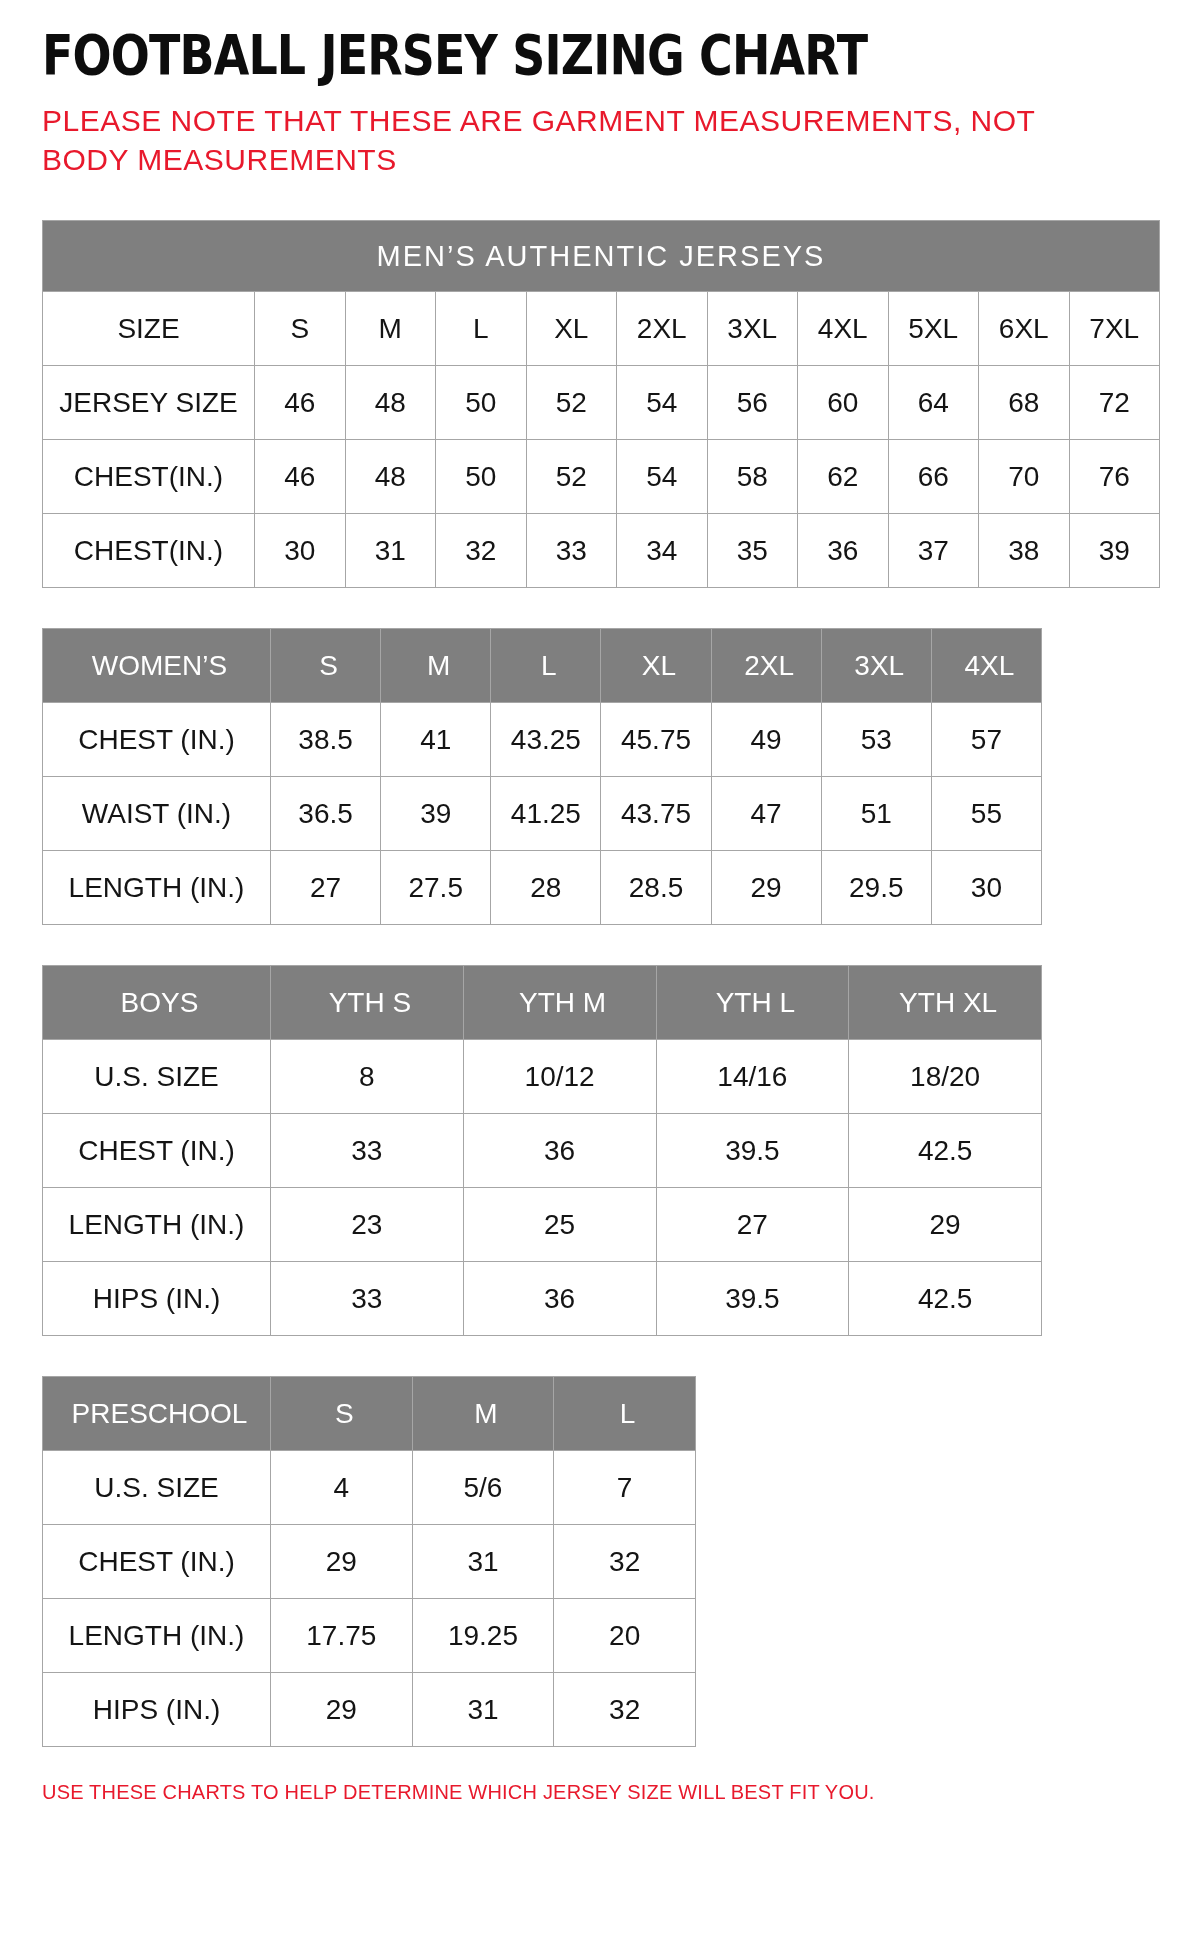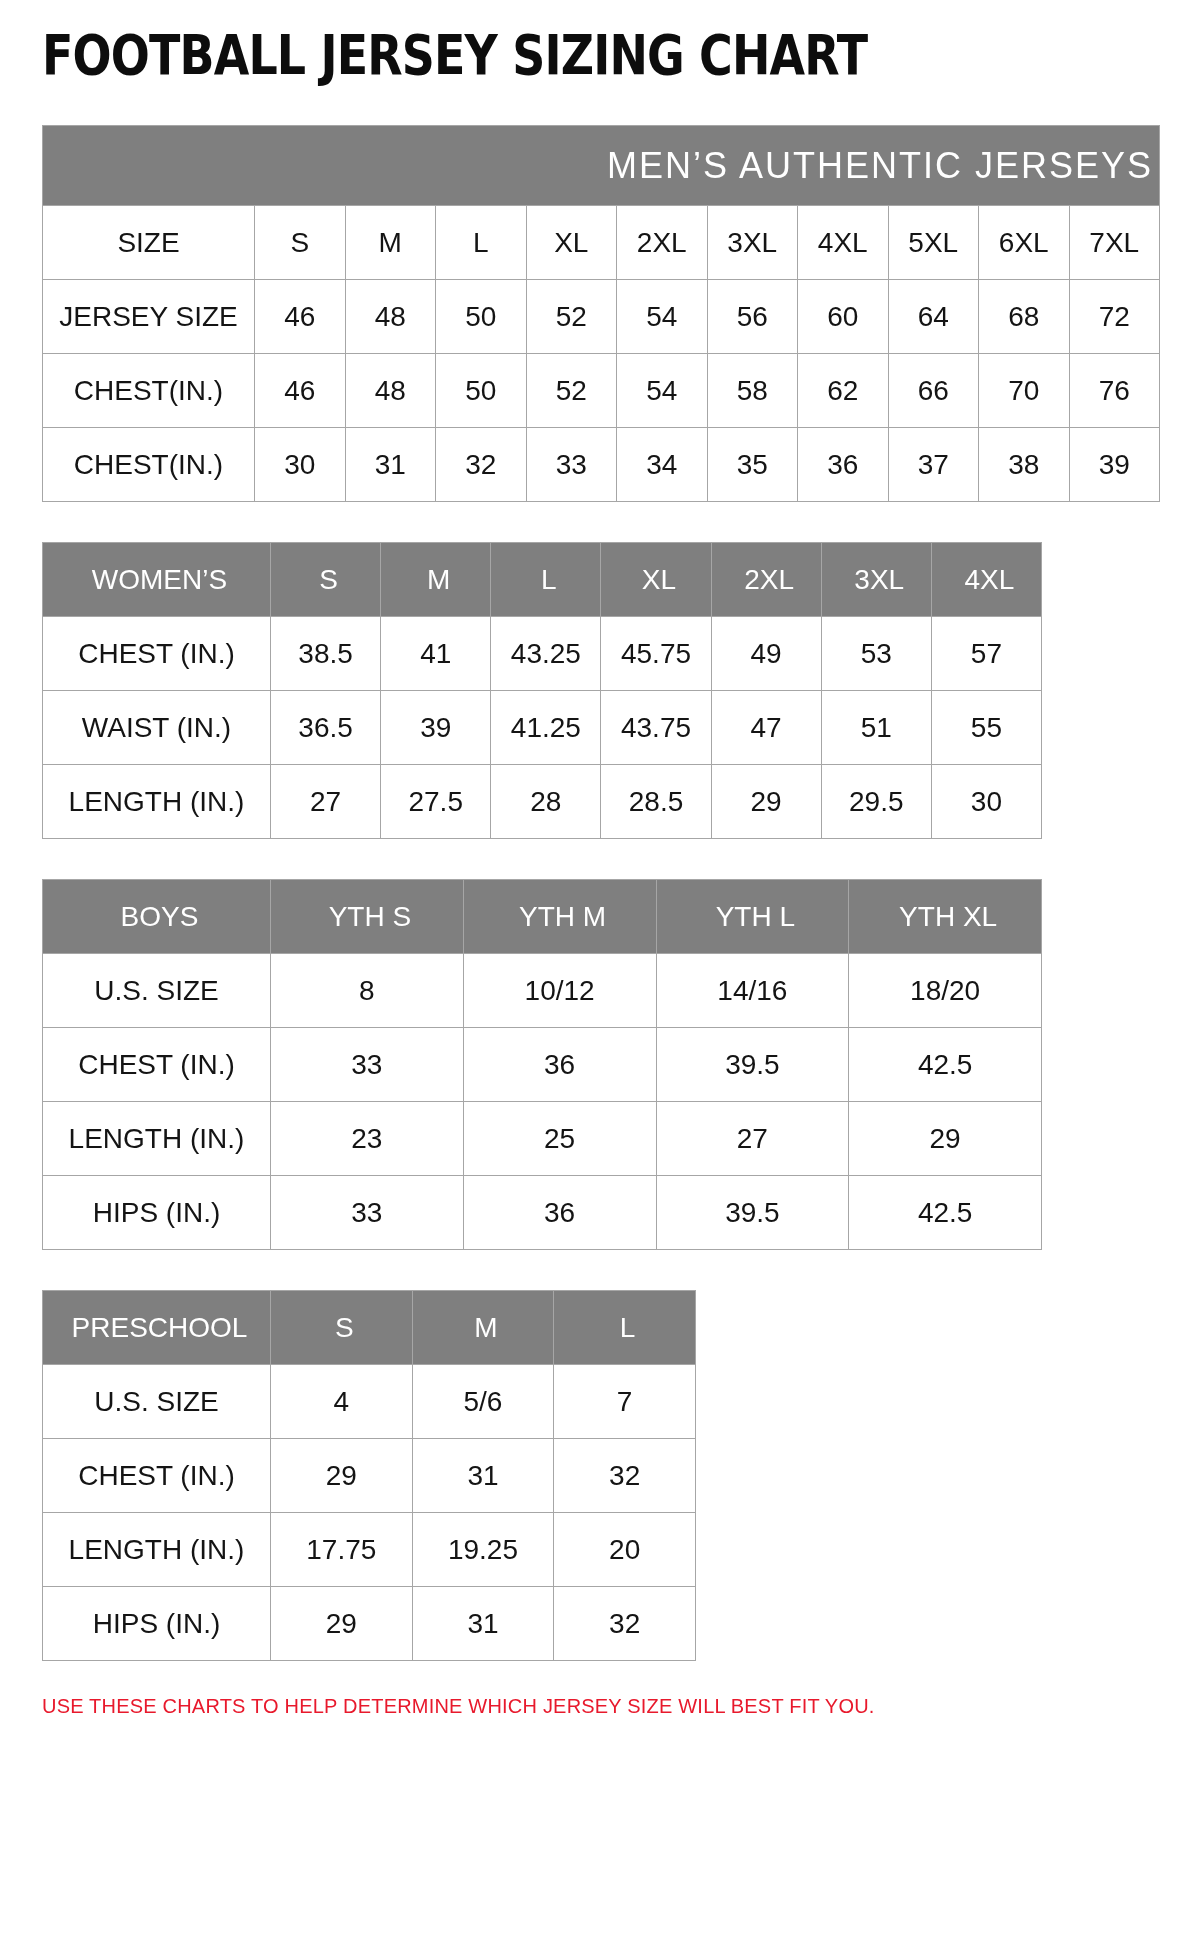--- a/index.html
+++ b/index.html
@@ -54,33 +54,34 @@
     line-height: 1.25;
     overflow: hidden;
   }
   .tbl .hdr {
     background: #7f7f7f;
     color: #ffffff;
     padding-left: 12px;
   }
   #mens { width: 1118px; }
   #mens col.c-label { width: 212px; }
-  #mens .banner { font-size: 36px; letter-spacing: 2px; padding: 17px 6px; text-align: right; }
+  #mens .banner { font-size: 29px; letter-spacing: 2px; padding: 17px 6px; }
   #womens, #boys { width: 1000px; }
   #womens col.c-label, #boys col.c-label, #preschool col.c-label { width: 228px; }
   #preschool { width: 654px; }
   .rowlabel { padding-left: 10px; padding-right: 10px; margin-left: 48px; }
 </style>
 </head>
 <body>
 
 <div class="page">
 
   <h1 class="title">FOOTBALL JERSEY SIZING CHART</h1>
 
+  <p class="note">PLEASE NOTE THAT THESE ARE GARMENT MEASUREMENTS, NOT BODY MEASUREMENTS</p>
 
   <table class="tbl" id="mens">
     <colgroup>
         <col class="c-label">
         <col span="10">
       </colgroup>
     <tbody>
         <tr>
       <th class="hdr banner" colspan="11">MEN’S AUTHENTIC JERSEYS</th>
     </tr>

